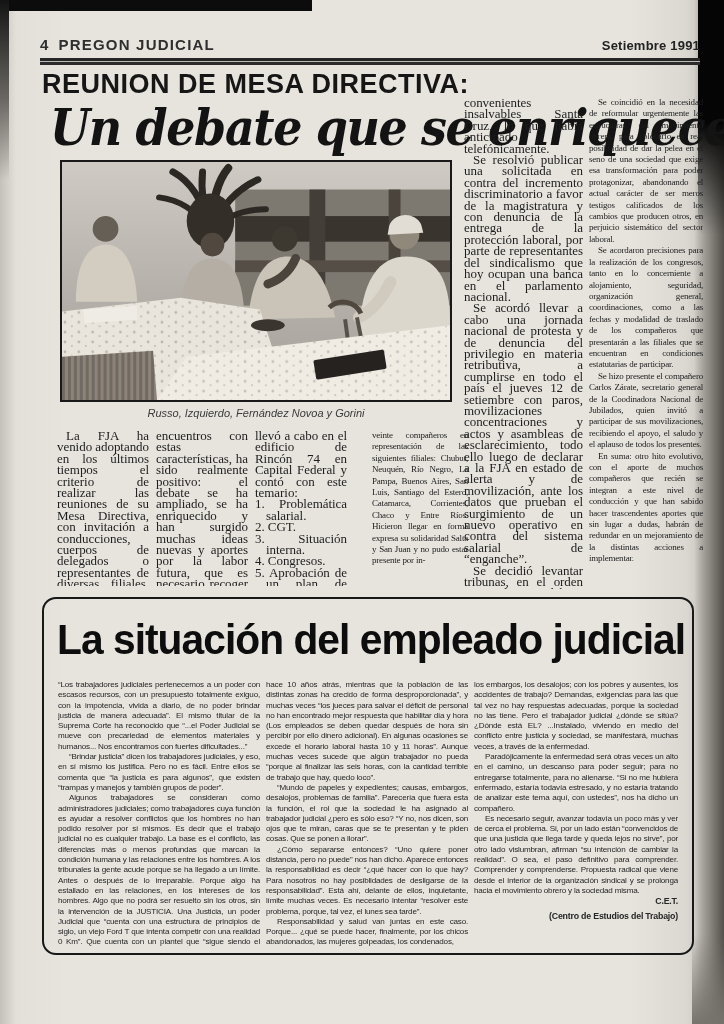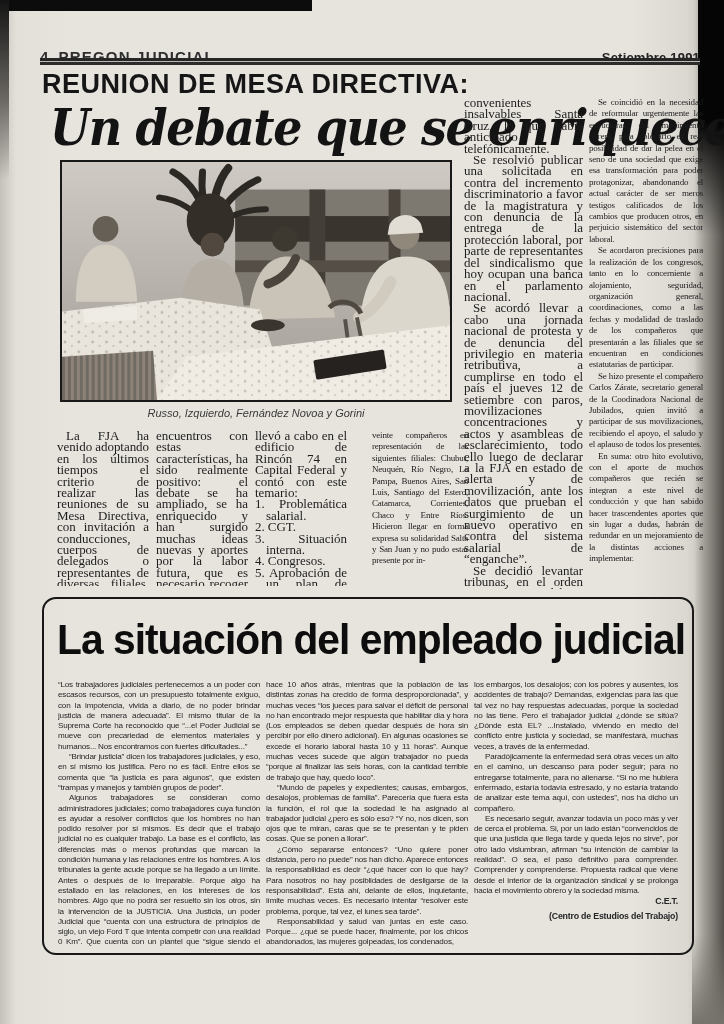--- a/index.html
+++ b/index.html
@@ -7,21 +7,21 @@
     background:linear-gradient(90deg,#c4c1bb 0px,#e3e0da 16px,#e7e4de 70px,#e7e4de 630px,#dbd8d2 686px,#b5b2ac 724px);
     font-family:"Liberation Serif",serif;color:#1d1d1d;-webkit-hyphens:auto;hyphens:auto;}
   .abs{position:absolute;}
   
   .scan-top{left:0;top:0;width:312px;height:11px;background:#0c0c0c;}
   .scan-left{left:0;top:0;width:9px;height:180px;background:linear-gradient(180deg,#141414 0%,#6a6762 55%,rgba(106,103,98,0) 100%);}
   .scan-right{right:0;top:0;width:30px;height:1024px;background:linear-gradient(90deg,rgba(85,82,77,0) 0%,#94918b 45%,#524f4a 100%);}
   .scan-right-top{right:0;top:0;width:26px;height:235px;background:linear-gradient(180deg,#050505 0%,#050505 52%,rgba(5,5,5,0) 100%);}
   .scan-right-bottom{right:0;bottom:0;width:32px;height:90px;background:linear-gradient(0deg,#76736d 0%,rgba(118,115,109,0) 100%);}
   
-  .masthead-row{left:40px;top:48px;width:660px;display:flex;justify-content:space-between;align-items:baseline;
+  .masthead-row{left:40px;top:36px;width:660px;display:flex;justify-content:space-between;align-items:baseline;
     font-family:"Liberation Sans",sans-serif;font-weight:bold;color:#2e2e2e;}
   .masthead-left{font-size:15px;letter-spacing:1.2px;}
   .page-num{margin-right:9px;}
   .issue-date{font-size:13px;letter-spacing:.2px;color:#222;}
   .head-rule{left:40px;top:58px;width:660px;height:7px;
     background:linear-gradient(180deg,#262626 0 3px,#bdbab4 3px 4px,#2c2c2c 4px 7px);}
   .kicker{left:42px;top:69px;font-family:"Liberation Sans",sans-serif;font-weight:bold;font-size:27px;
     letter-spacing:.5px;color:#161616;}
   .article-title{left:50px;top:98px;white-space:nowrap;font-family:"DejaVu Serif",serif;font-style:italic;
     font-weight:700;font-size:50px;letter-spacing:-1.5px;color:#131313;transform:scaleX(.92);transform-origin:left center;}

